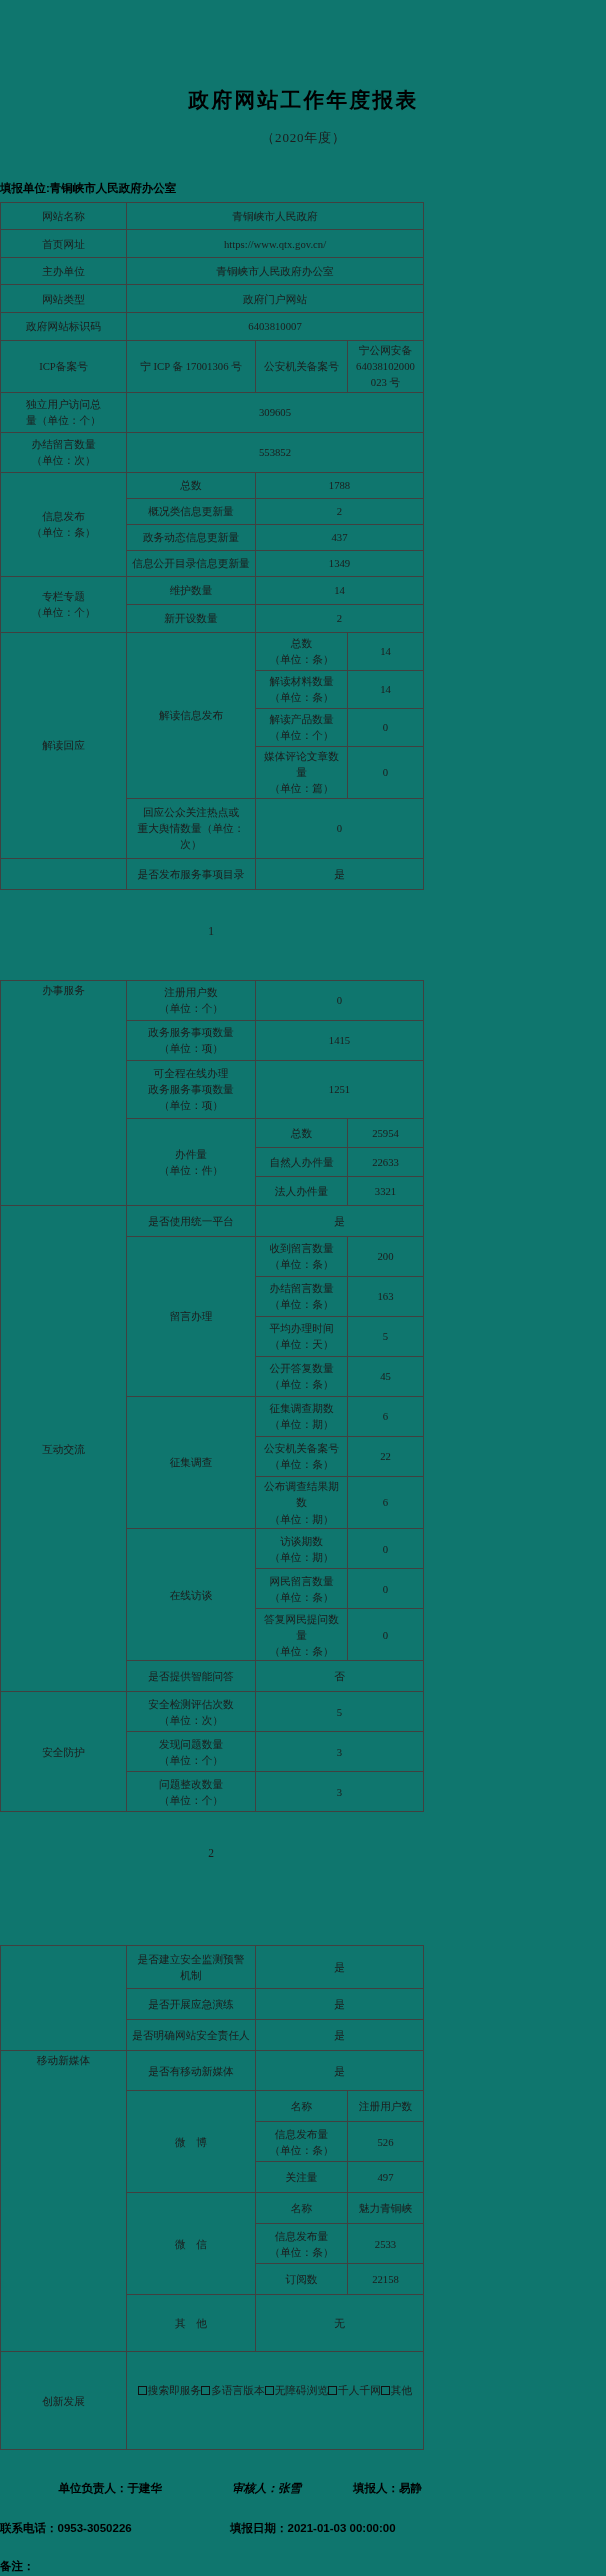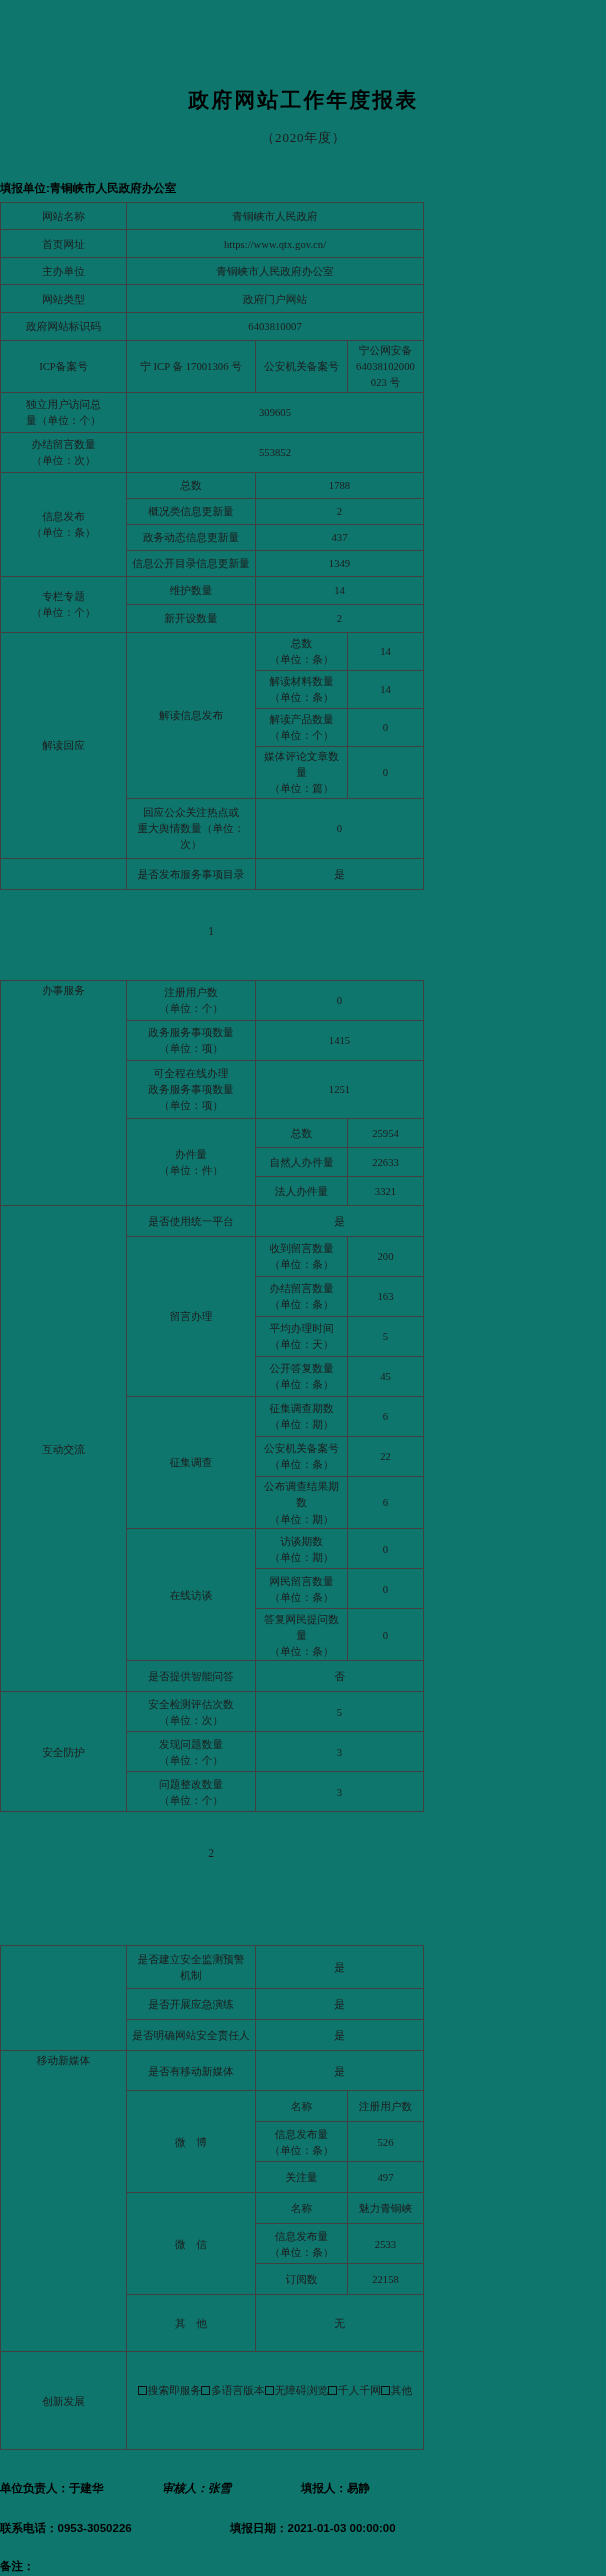--- a/index.html
+++ b/index.html
@@ -36,21 +36,21 @@
   .w-a { width: 126px; } .w-b { width: 129px; } .w-c { width: 92px; } .w-d { width: 76px; }
   .top-group { vertical-align: top; padding-top: 1px; }
 
   .pagenum { text-align: center; font-size: 11.5px; margin-top: 35px; }
   .spacer-t2 { height: 43px; }
   .spacer-t3 { height: 86px; }
 
   .sig-row {
     display: flex; margin-top: 31px;
     font-family: "Liberation Sans", "DejaVu Sans", sans-serif;
-    font-weight: bold; font-size: 11.5px; color: #000;
+    font-weight: bold; font-size: 11.5px; color: #000; text-align: right;
   }
   .sig-1 { width: 162px; } .sig-2 { width: 139px; font-style: italic; } .sig-3 { flex: 1; }
   .contact-row {
     display: flex; margin-top: 24.5px;
     font-family: "Liberation Sans", "DejaVu Sans", sans-serif;
     font-weight: bold; font-size: 11.5px; color: #000;
   }
   .contact-phone { width: 230px; }
   .note-line {
     margin-top: 23px;

